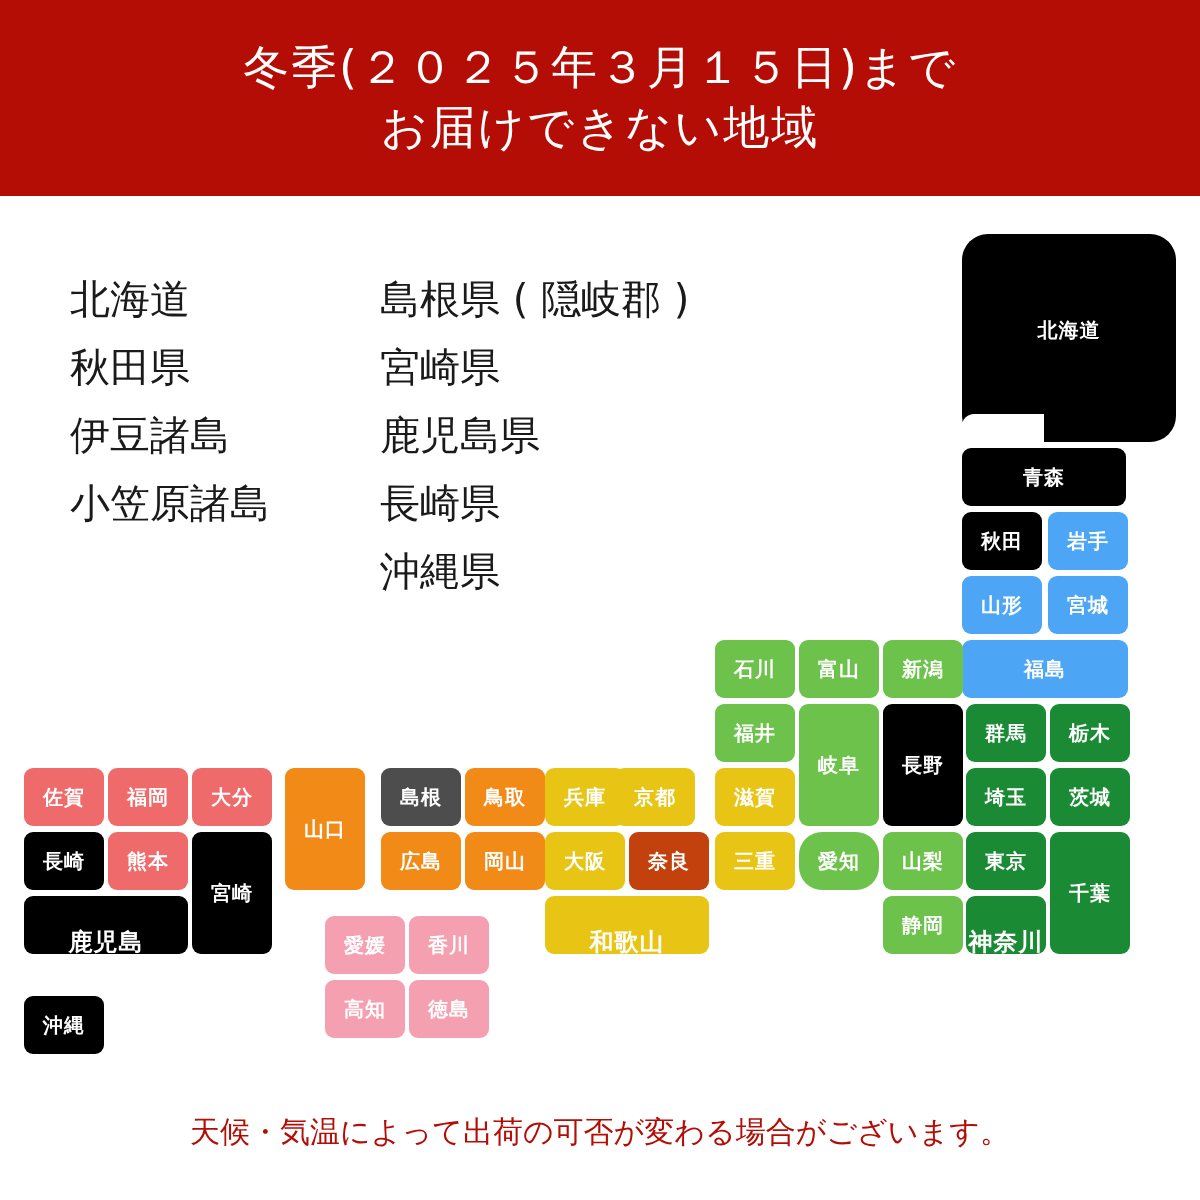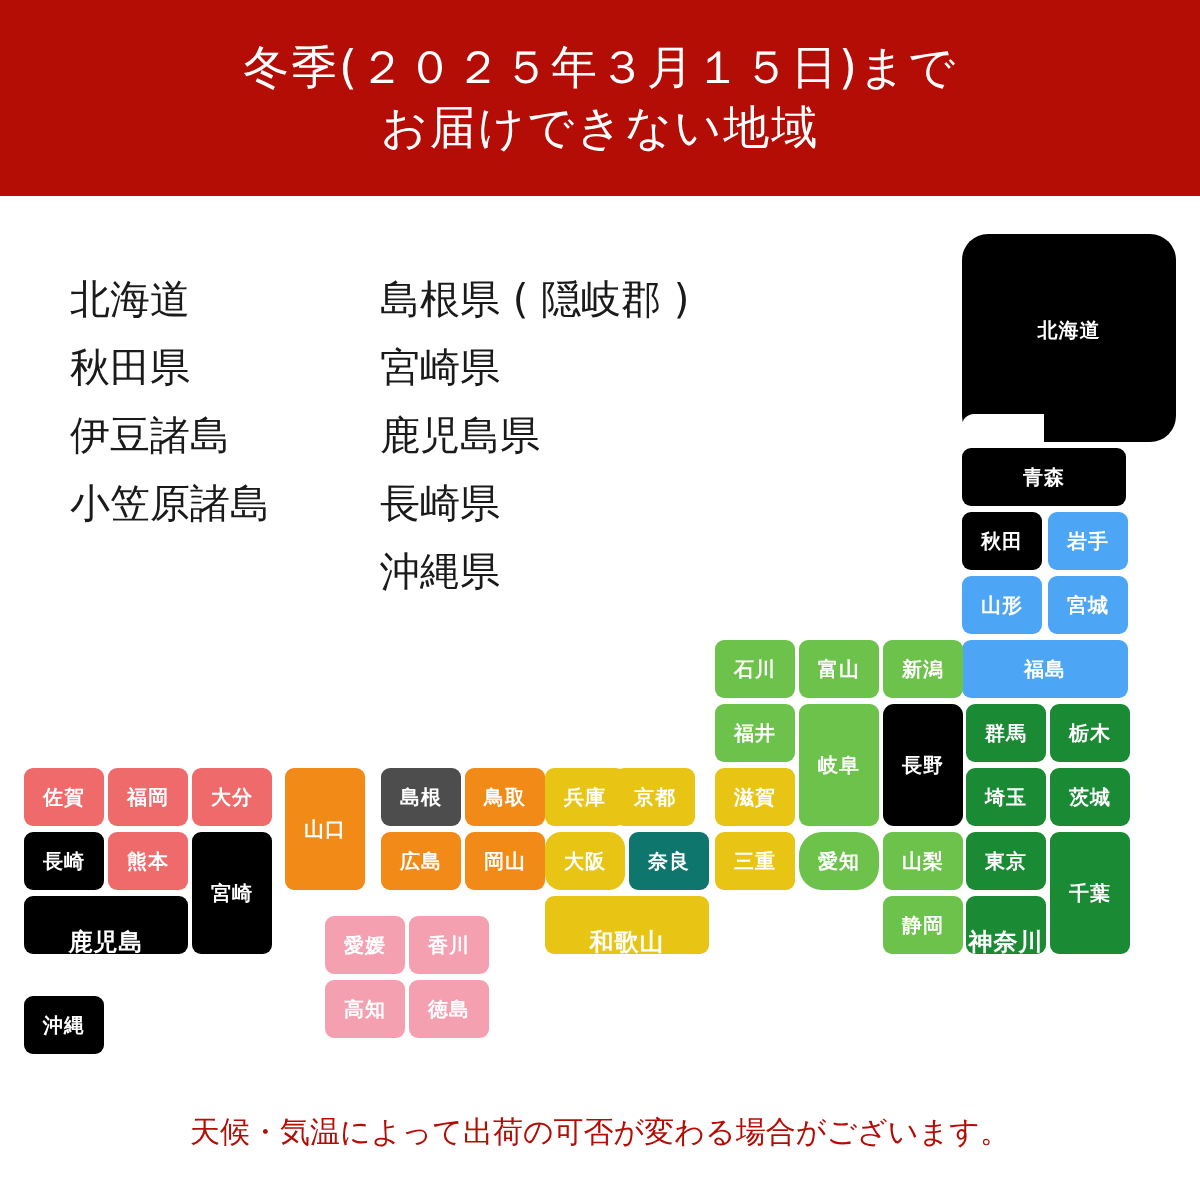--- a/index.html
+++ b/index.html
@@ -163,21 +163,21 @@
     </div>
     <div class="pref" style="left: 883px; top: 444px; width: 80px; height: 58px; background: rgb(108, 194, 74);">
       <span>新潟</span>
     </div>
     <div class="pref" style="left: 715px; top: 508px; width: 80px; height: 58px; background: rgb(108, 194, 74);">
       <span>福井</span>
     </div>
     <div class="pref" style="left: 799px; top: 508px; width: 80px; height: 122px; background: rgb(108, 194, 74);">
       <span>岐阜</span>
     </div>
-    <div class="pref" style="left: 883px; top: 508px; width: 80px; height: 122px; background: rgb(0, 0, 0); border-radius: 11px;">
+    <div class="pref" style="left: 883px; top: 508px; width: 80px; height: 122px; background: rgb(0, 0, 0);">
       <span>長野</span>
     </div>
     <div class="pref" style="left: 966px; top: 508px; width: 80px; height: 58px; background: rgb(26, 138, 52);">
       <span>群馬</span>
     </div>
     <div class="pref" style="left: 1050px; top: 508px; width: 80px; height: 58px; background: rgb(26, 138, 52);">
       <span>栃木</span>
     </div>
     <div class="pref" style="left: 715px; top: 572px; width: 80px; height: 58px; background: rgb(232, 196, 20);">
       <span>滋賀</span>
@@ -208,24 +208,24 @@
     </div>
     <div class="pref small" style="left: 966px; top: 700px; width: 80px; height: 58px; background: rgb(26, 138, 52);">
       <span>神奈川</span>
     </div>
     <div class="pref" style="left: 615px; top: 572px; width: 80px; height: 58px; background: rgb(232, 196, 20);">
       <span>京都</span>
     </div>
     <div class="pref" style="left: 545px; top: 572px; width: 80px; height: 58px; background: rgb(232, 196, 20);">
       <span>兵庫</span>
     </div>
-    <div class="pref" style="left: 545px; top: 636px; width: 80px; height: 58px; background: rgb(232, 196, 20); border-radius: 16px;">
+    <div class="pref" style="left: 545px; top: 636px; width: 80px; height: 58px; background: rgb(232, 196, 20);">
       <span>大阪</span>
     </div>
-    <div class="pref" style="left: 629px; top: 636px; width: 80px; height: 58px; background: #0f766e;">
+    <div class="pref" style="left: 629px; top: 636px; width: 80px; height: 58px; background: #c2410c;">
       <span>奈良</span>
     </div>
     <div class="pref small" style="left: 545px; top: 700px; width: 164px; height: 58px; background: rgb(232, 196, 20);">
       <span>和歌山</span>
     </div>
     <div class="pref" style="left: 465px; top: 572px; width: 80px; height: 58px; background: rgb(241, 138, 22);">
       <span>鳥取</span>
     </div>
     <div class="pref" style="left: 381px; top: 572px; width: 80px; height: 58px; background: rgb(77, 77, 77);">
       <span>島根</span>

